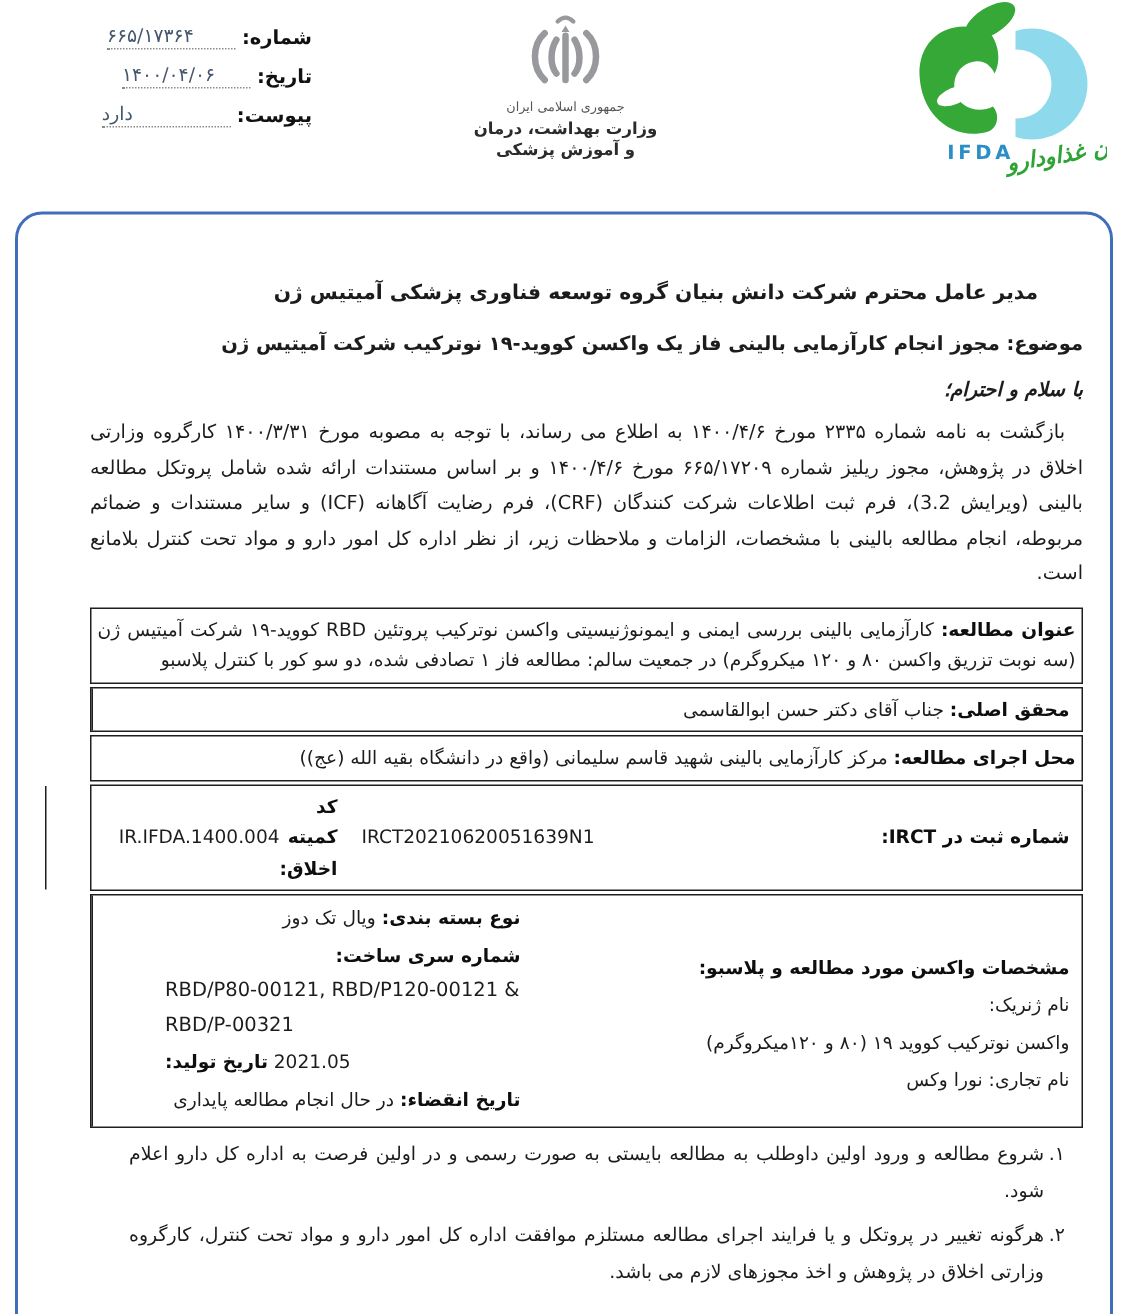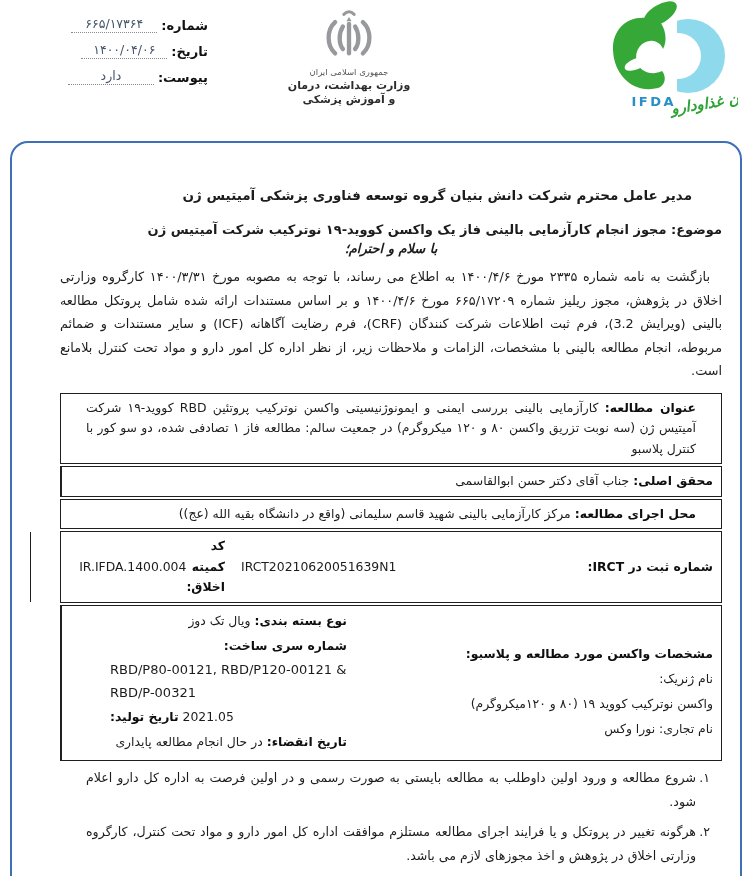--- a/index.html
+++ b/index.html
@@ -6,42 +6,42 @@
   body{background:#888;}
   #page{
     position:relative;width:756px;height:876px;background:#ffffff;
     overflow:hidden;margin:0 auto;
     font-family:"DejaVu Sans",sans-serif;color:#1c1c1c;direction:rtl;
   }
   
   .hdr-left{position:absolute;top:16px;left:68px;width:140px;direction:rtl;}
   .hrow{display:flex;align-items:flex-end;justify-content:flex-start;margin-bottom:9px;}
   .hlabel{font-weight:bold;font-size:13px;color:#111;white-space:nowrap;margin-left:4px;}
-  .hval{display:inline-block;min-width:86px;text-align:center;font-size:12.5px;
+  .hval{display:inline-block;min-width:86px;text-align:left;font-size:12.5px;
         color:#44566b;border-bottom:1px dotted #8a8a8a;padding-bottom:1px;white-space:nowrap;}
-  .ministry{position:absolute;top:8px;left:284px;width:130px;text-align:center;}
+  .ministry{position:absolute;top:8px;left:312px;width:130px;text-align:center;}
   .ministry svg{display:block;margin:0 auto 3px auto;}
   .min-line1{font-size:8.5px;color:#555;margin-bottom:2px;}
   .min-line2,.min-line3{font-size:11px;font-weight:bold;color:#2b2b2b;line-height:14px;}
   .ifda{position:absolute;top:0px;right:18px;width:150px;height:126px;}
   
   .frame{
     position:absolute;top:141px;left:10px;width:732px;height:790px;
     border:2px solid #3e6fb8;border-radius:18px;box-sizing:border-box;
     padding:44px 14px 0 14px;
   }
   .content{padding:0 4px 0 34px;}
   .recipient{font-size:13.5px;font-weight:bold;text-align:right;margin:0 30px 0 0;}
   .subject{font-size:13px;font-weight:bold;text-align:right;margin-top:19px;}
-  .salutation{font-size:13px;font-weight:bold;font-style:italic;margin-top:4px;text-align:center;}
+  .salutation{font-size:13px;font-weight:bold;font-style:italic;margin-top:16px;}
   .body-par{font-size:12.8px;line-height:23.5px;text-align:justify;margin-top:9px;text-indent:12px;}
   
   .stable{margin:10px 0 0 0;font-size:12.4px;}
   .trow{border:1.6px solid #1f1f1f;margin-bottom:2px;box-sizing:border-box;
-        padding:4px 25px;line-height:20.5px;background:#fff;}
+        padding:4px 4px;line-height:20.5px;background:#fff;}
   .trow.split{display:flex;padding:0;}
   .tcell{padding:4px 8px;box-sizing:border-box;}
   .tcell.sep{border-left:1.8px solid #1f1f1f;padding-left:48px;}
   .lbl{font-weight:bold;color:#0e0e0e;}
   .just{text-align:justify;}
   .flexbetween{display:flex;justify-content:space-between;align-items:center;}
   .r5{line-height:21px;}
   .r5 .line{margin-bottom:4px;}
   .ltr{direction:ltr;unicode-bidi:isolate;}
   .batch{font-size:13px;text-align:left;direction:ltr;line-height:19px;}

